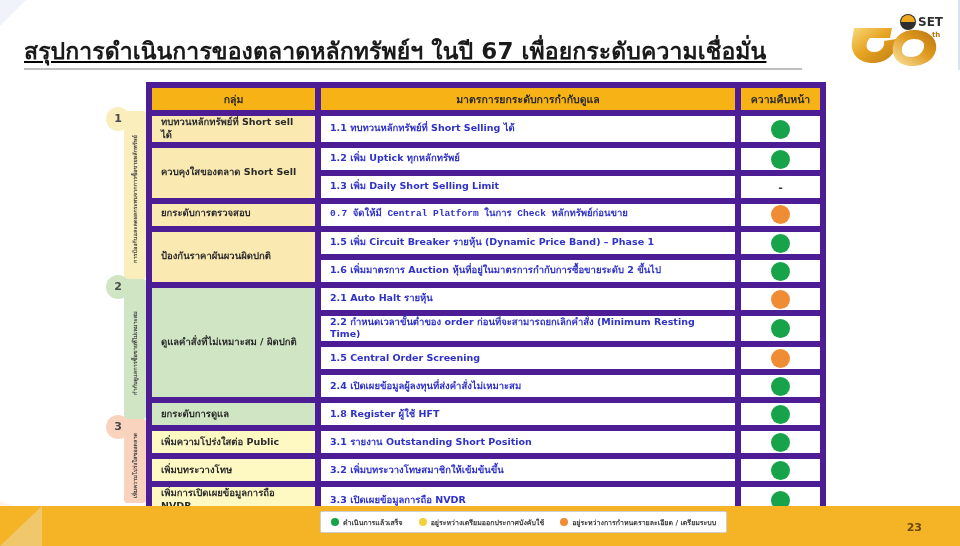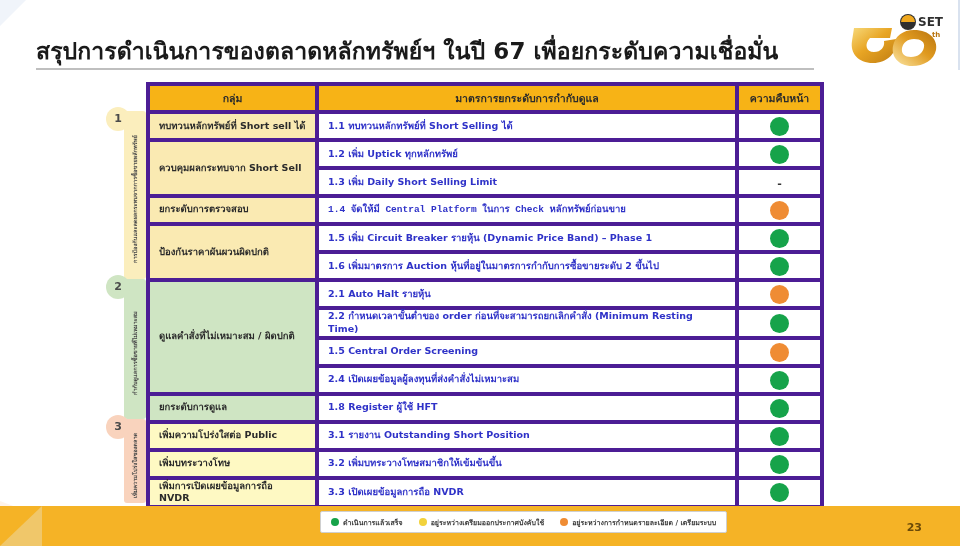--- a/index.html
+++ b/index.html
@@ -25,22 +25,23 @@
   .bl-wedge {
     position: absolute; left: 0; bottom: 0;
     width: 120px; height: 60px;
     background: #fde9d9;
     clip-path: polygon(0 100%, 0 25%, 100% 100%);
     opacity: .55;
   }
 
   
   .title-wrap {
-    position: absolute; left: 36px; top: 38px;
+    position: absolute; left: 24px; top: 38px;
     width: 790px;
+    text-decoration: underline;
   }
   .title {
     font-size: 23px;
     font-weight: bold;
     color: #1a1a1a;
     letter-spacing: .1px;
     white-space: nowrap;
     line-height: 1.15;
   }
   .title-rule {
@@ -63,21 +64,21 @@
 
   
   .table {
     position: absolute;
     left: 146px; top: 82px;
     width: 674px;
     border-collapse: collapse;
     table-layout: fixed;
   }
   .table td, .table th {
-    border: 4px solid #4c1d95;
+    border: 6px solid #4c1d95;
     padding: 0;
     vertical-align: middle;
   }
   thead th {
     background: #f7b316;
     color: #2b2b2b;
     font-size: 10.5px;
     font-weight: bold;
     height: 28px;
     text-align: center;
@@ -274,31 +275,31 @@
         <th>ความคืบหน้า</th>
       </tr>
     </thead>
     <tbody id="tbody">
         <tr style="height: 28px;">
           <td class="group-cell g-yellow">ทบทวนหลักทรัพย์ที่ Short sell ได้</td>
           <td class="measure-cell">1.1 ทบทวนหลักทรัพย์ที่ Short Selling ได้</td>
           <td class="status-cell"><span class="dot dot-green"></span></td>
         </tr>
         <tr style="height: 28px;">
-          <td class="group-cell g-yellow" rowspan="2">ควบคุมผลกระทบจาก Short Sell</td>
+          <td class="group-cell g-yellow" rowspan="2">ควบคุงใสของตลาด Short Sell</td>
           <td class="measure-cell">1.2 เพิ่ม Uptick ทุกหลักทรัพย์</td>
           <td class="status-cell"><span class="dot dot-green"></span></td>
         </tr>
         <tr style="height: 28px;">
           <td class="measure-cell">1.3 เพิ่ม Daily Short Selling Limit</td>
           <td class="status-cell"><span class="dot-dash">-</span></td>
         </tr>
         <tr style="height: 28px; font-family: Liberation Mono, monospace;">
           <td class="group-cell g-yellow">ยกระดับการตรวจสอบ</td>
-          <td class="measure-cell">1.4 จัดให้มี Central Platform ในการ Check หลักทรัพย์ก่อนขาย</td>
+          <td class="measure-cell">0.7 จัดให้มี Central Platform ในการ Check หลักทรัพย์ก่อนขาย</td>
           <td class="status-cell"><span class="dot dot-orange"></span></td>
         </tr>
         <tr style="height: 28px;">
           <td class="group-cell g-yellow" rowspan="2">ป้องกันราคาผันผวนผิดปกติ</td>
           <td class="measure-cell">1.5 เพิ่ม Circuit Breaker รายหุ้น (Dynamic Price Band) – Phase 1</td>
           <td class="status-cell"><span class="dot dot-green"></span></td>
         </tr>
         <tr style="height: 28px;">
           <td class="measure-cell">1.6 เพิ่มมาตรการ Auction หุ้นที่อยู่ในมาตรการกำกับการซื้อขายระดับ 2 ขึ้นไป</td>
           <td class="status-cell"><span class="dot dot-green"></span></td>

